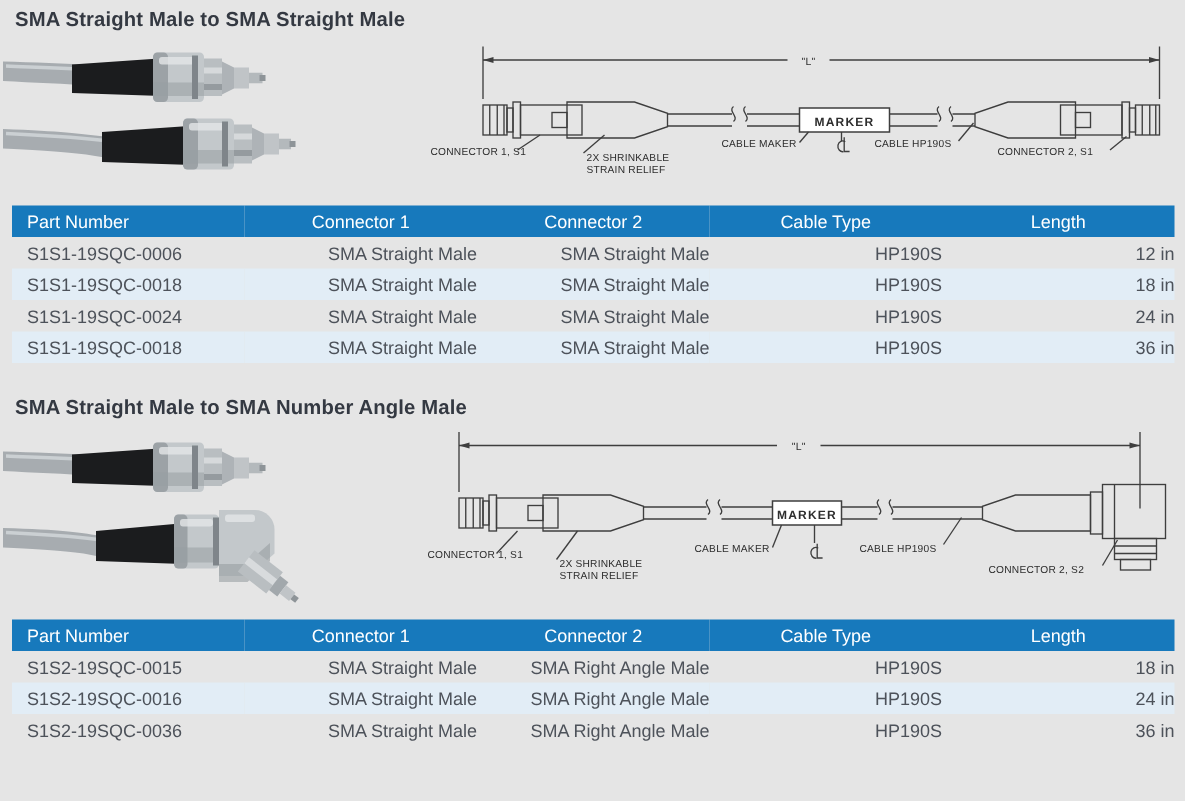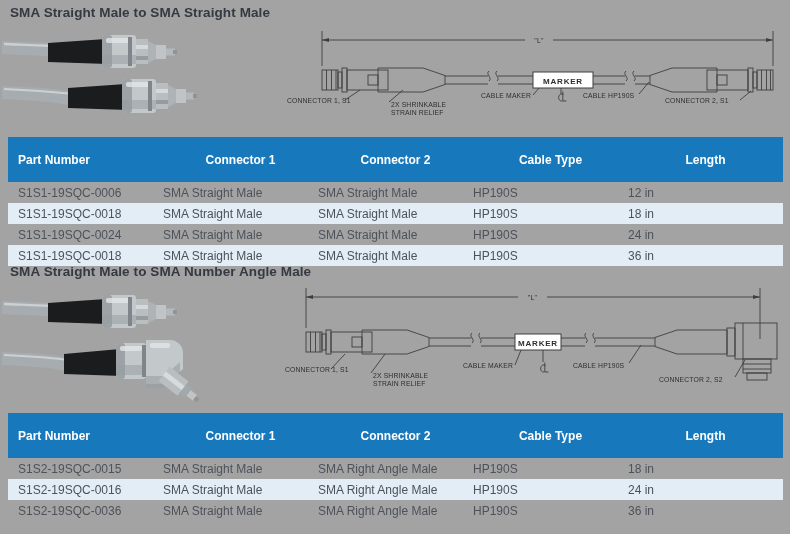--- a/index.html
+++ b/index.html
@@ -1,37 +1,37 @@
 <!DOCTYPE html>
 <html><head>
 <meta charset="utf-8">
 <style>
   html,body{margin:0;padding:0;background:#ffffff;}
-  #page{position:relative;width:790px;height:534px;background:#a3a3a3;font-family:"Liberation Sans",sans-serif;overflow:hidden;}
+  #page{position:relative;width:790px;height:534px;background:#e5e5e5;font-family:"Liberation Sans",sans-serif;overflow:hidden;}
   .section-heading{position:absolute;left:10px;font-size:13.5px;font-weight:bold;color:#343942;letter-spacing:.1px;}
   #heading-1{top:5px;}
   #heading-2{top:264px;}
   .photo{position:absolute;left:2px;}
   #photo-1{top:28px;}
   #photo-2{top:290px;}
   .draw{position:absolute;left:285px;}
   #drawing-1{top:26px;}
   #drawing-2{top:283px;}
   .draw .ink{stroke:#3E3E3E;fill:none;stroke-width:0.9;}
   .draw .arrow{fill:#3E3E3E;stroke:none;}
   .draw .box{stroke:#3E3E3E;fill:#ffffff;stroke-width:1;}
   .draw text{fill:#2E2E2E;font-size:6.8px;font-family:"Liberation Sans",sans-serif;letter-spacing:.15px;}
   .draw text.dim{font-size:7px;}
   .draw text.marker-text{font-size:8px;letter-spacing:.8px;font-weight:bold;}
   .tablewrap{position:absolute;left:8px;width:775px;}
   #table-1{top:137px;}
   #table-2{top:413px;}
   table.parts{border-collapse:collapse;width:100%;table-layout:fixed;}
-  table.parts th{background:#1779BC;color:#ffffff;font-size:12px;font-weight:bold;height:21px;text-align:center;padding:12px;}
-  table.parts td{font-size:12px;color:#4D525A;height:21px;text-align:left;padding:0;}
+  table.parts th{background:#1779BC;color:#ffffff;font-size:12px;font-weight:normal;height:21px;text-align:center;padding:0;}
+  table.parts td{font-size:12px;color:#4D525A;height:21px;text-align:right;padding:0;}
   table.parts th.colL,table.parts td.colL{text-align:left;padding-left:10px;}
   table.parts tbody tr:nth-child(even){background:#E2EDF6;}
 </style>
 </head>
 <body>
 
 <div id="page">
 
   <div id="heading-1" class="section-heading">SMA Straight Male to SMA Straight Male</div>
 

